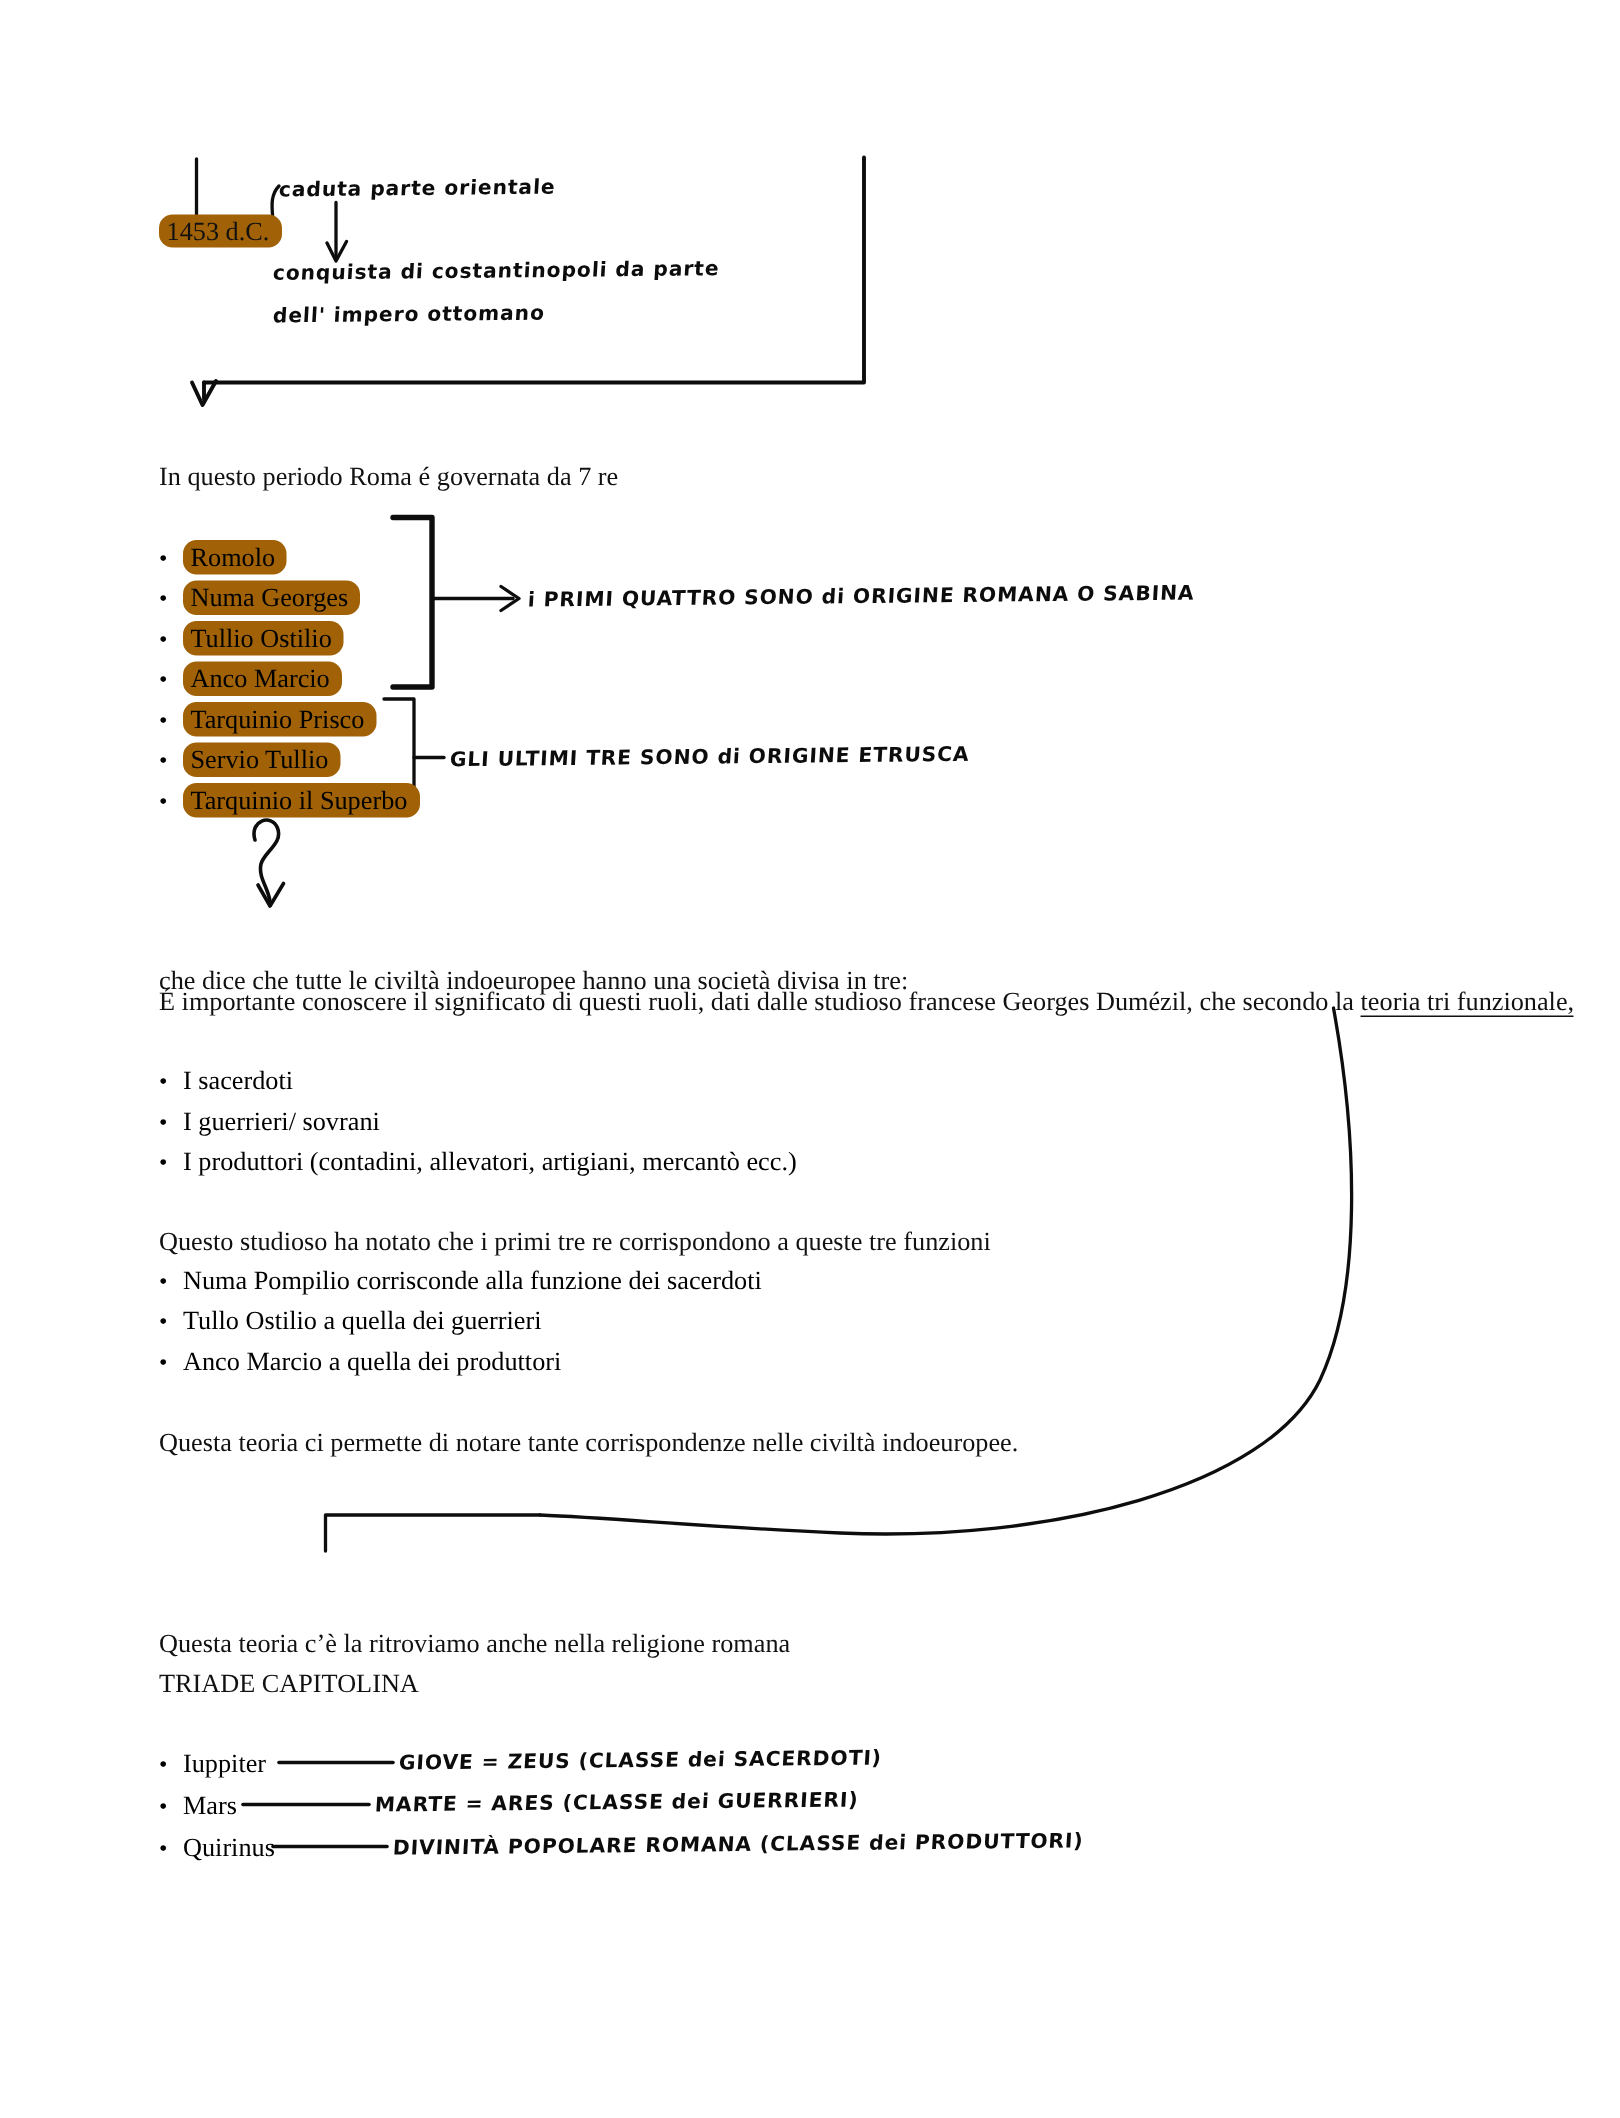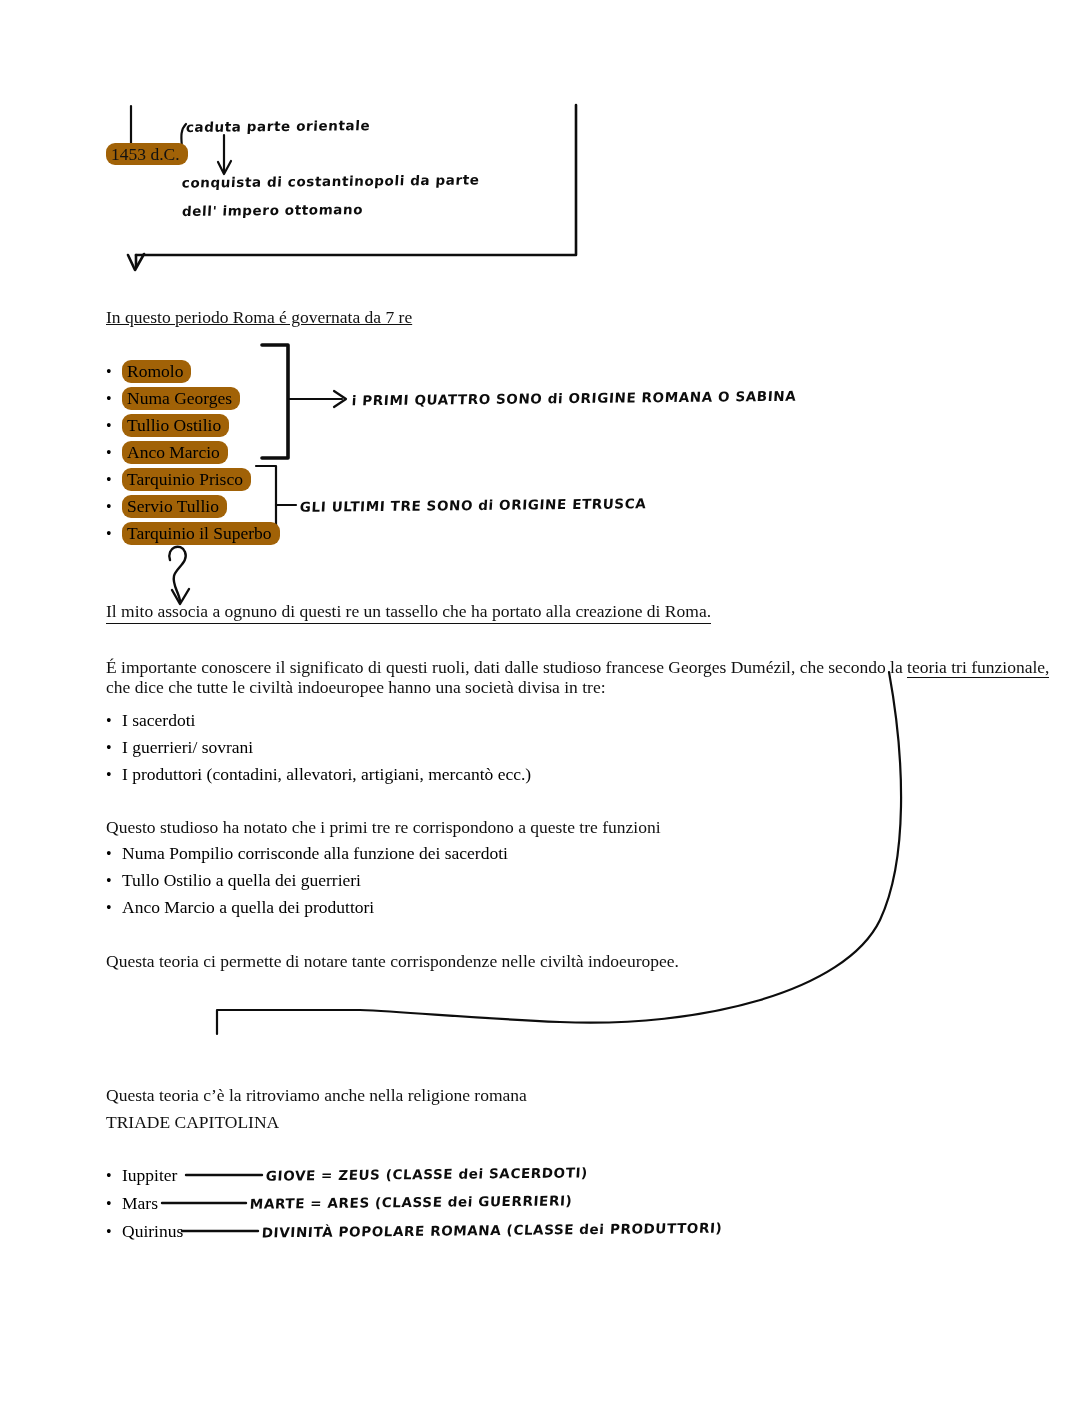--- a/index.html
+++ b/index.html
@@ -131,21 +131,21 @@
     <span class="hl">1453 d.C.</span>
   </div>
 
   <div class="hand" style="left:186px; top:118px;">caduta  parte  orientale</div>
 
   <div class="hand" style="left:182px; top:173px;">conquista di costantinopoli  da parte</div>
 
   <div class="hand" style="left:182px; top:202px;">dell' impero ottomano</div>
 
 
-  <div class="typed" style="left:106px; top:306px;text-decoration:underline;">In questo periodo Roma é governata da 7 re</div>
+  <div class="typed" style="left:106px; top:306px;">In questo periodo Roma é governata da 7 re</div>
 
   <div class="bullet-row" style="left:106px; top:360px;">
     <span class="bullet-dot">•</span>
     <span class="hl">Romolo</span>
   </div>
   <div class="bullet-row" style="left:106px; top:387px;">
     <span class="bullet-dot">•</span>
     <span class="hl">Numa Georges</span>
   </div>
   <div class="bullet-row" style="left:106px; top:414px;">
@@ -166,27 +166,26 @@
   </div>
   <div class="bullet-row" style="left:106px; top:522px;">
     <span class="bullet-dot">•</span>
     <span class="hl">Tarquinio il Superbo</span>
   </div>
 
   <div class="hand" style="left:352px; top:390px;">i PRIMI QUATTRO SONO di ORIGINE ROMANA  O SABINA</div>
 
   <div class="hand" style="left:300px; top:497px;">GLI ULTIMI TRE SONO di ORIGINE ETRUSCA</div>
 
-  <div class="typed" style="left:106px; top:600px; border-bottom:1.4px solid #101010; padding-bottom:1px;">Il mito associa a ognuno di questi re un tassello che ha portato alla creazione di Roma.</div>
 
   <div class="typed" style="left:106px; top:656px;">
     <span>É importante conoscere il significato di questi ruoli, dati dalle studioso francese Georges Dumézil, che secondo la </span><span style="border-bottom:1.4px solid #101010;">teoria tri funzionale,</span>
   </div>
 
-  <div class="typed" style="left:106px; top:676px;">che dice che tutte le civiltà indoeuropee hanno una società divisa in tre:</div>
+  <div class="typed" style="left:106px; top:642px;">che dice che tutte le civiltà indoeuropee hanno una società divisa in tre:</div>
 
   <div class="bullet-row" style="left:106px; top:710px;">
     <span class="bullet-dot">•</span>
     <span>I sacerdoti</span>
   </div>
   <div class="bullet-row" style="left:106px; top:737px;">
     <span class="bullet-dot">•</span>
     <span>I guerrieri/ sovrani</span>
   </div>
   <div class="bullet-row" style="left:106px; top:764px;">

